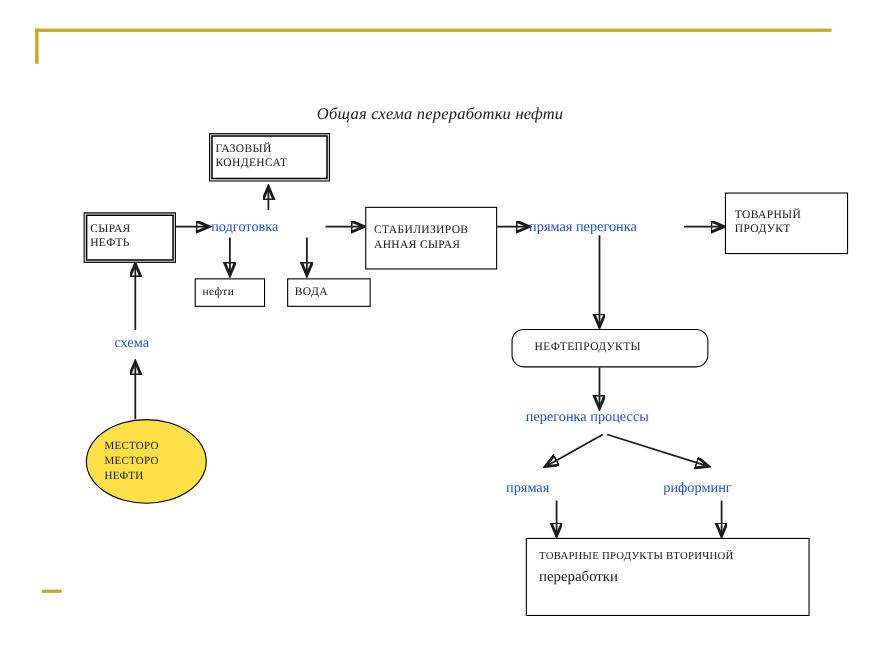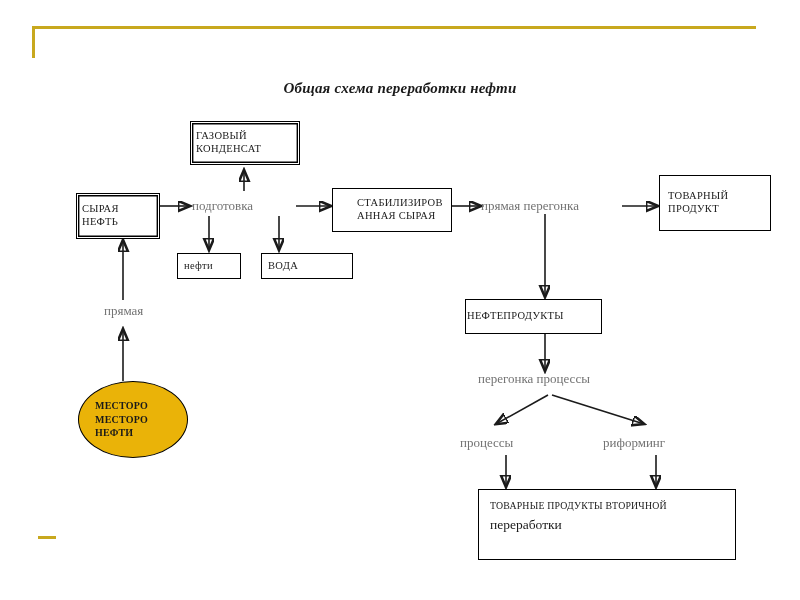--- a/index.html
+++ b/index.html
@@ -41,29 +41,28 @@
     top: 536px;
     width: 18px;
     height: 3px;
     background: #c8a81e;
   }
 
   
   .title {
     position: absolute;
     left: 0;
-    top: 80px;
+    top: 96px;
     width: 800px;
     text-align: center;
     font-style: italic;
     font-size: 15px;
     letter-spacing: 0.2px;
     color: #1a1a1a;
     white-space: nowrap;
-    font-weight: bold;
   }
 
   
   .node {
     position: absolute;
     box-sizing: border-box;
     background: #ffffff;
     border: 1.6px solid #000000;
     display: flex;
     align-items: center;
@@ -92,33 +91,32 @@
   }
   .t-big {
     font-size: 13.5px;
   }
 
   
   .label {
     position: absolute;
     font-size: 13px;
     white-space: nowrap;
-    color: #737373;
+    color: #1d4ed8;
   }
 
   
   .ellipse {
     position: absolute;
     box-sizing: border-box;
     border: 1.5px solid #000000;
     border-radius: 50%;
-    background: #eab308;
+    background: #fde047;
     display: flex;
     align-items: center;
-    font-weight: bold;
   }
   .ellipse .txt {
     display: block;
     width: 100%;
     padding-left: 16px;
     font-size: 10px;
     line-height: 1.38;
     letter-spacing: 0.2px;
   }
 
@@ -196,62 +194,62 @@
     <span class="txt t-caps">
       <span>СЫРАЯ</span><br>
       <span>НЕФТЬ</span>
     </span>
   </div>
 
   <div class="node" style="left:177px; top:253px; width:64px; height:26px; padding-left:6px;">
     <span class="txt t-caps">нефти</span>
   </div>
 
-  <div class="node" style="left:261px; top:253px; width:92px; height:26px; padding-left:6px;">
+  <div class="node" style="left:261px; top:253px; width:76px; height:26px; padding-left:6px;">
     <span class="txt t-caps">ВОДА</span>
   </div>
 
-  <div class="node" style="left:332px; top:188px; width:120px; height:44px; padding-left:24px;">
+  <div class="node" style="left:332px; top:188px; width:120px; height:57px; padding-left:7px;">
     <span class="txt t-caps">
       <span>СТАБИЛИЗИРОВ</span><br>
       <span>АННАЯ СЫРАЯ</span>
     </span>
   </div>
 
   <div class="node" style="left:659px; top:175px; width:112px; height:56px; padding-left:8px;">
     <span class="txt t-caps">
       <span>ТОВАРНЫЙ</span><br>
       <span>ПРОДУКТ</span>
     </span>
   </div>
 
-  <div class="node" style="left:465px; top:299px; width:137px; height:35px; padding-left:1px;">
+  <div class="node" style="left:465px; top:299px; width:179px; height:35px; padding-left:20px;border-radius:11px;">
     <span class="txt t-caps">НЕФТЕПРОДУКТЫ</span>
   </div>
 
   <div class="node" style="left:478px; top:489px; width:258px; height:71px; padding-left:11px; padding-top:4px; align-items:flex-start;">
     <span class="txt">
       <span class="t-caps-sm">ТОВАРНЫЕ ПРОДУКТЫ ВТОРИЧНОЙ</span><br>
       <span class="t-big">переработки</span>
     </span>
   </div>
 
   <div class="ellipse" style="left:78px; top:381px; width:110px; height:77px;">
     <span class="txt">
       <span>МЕСТОРО</span><br>
       <span>МЕСТОРО</span><br>
       <span>НЕФТИ</span>
     </span>
   </div>
 
   <div class="label" style="left:192px; top:198px;">подготовка</div>
 
-  <div class="label" style="left:104px; top:303px;">прямая</div>
+  <div class="label" style="left:104px; top:303px;">схема</div>
 
   <div class="label" style="left:481px; top:198px;">прямая перегонка</div>
 
   <div class="label" style="left:478px; top:371px;">перегонка процессы</div>
 
-  <div class="label" style="left:460px; top:435px;">процессы</div>
+  <div class="label" style="left:460px; top:435px;">прямая</div>
 
   <div class="label" style="left:603px; top:435px;">риформинг</div>
 
 </div>
 
 </body></html>

